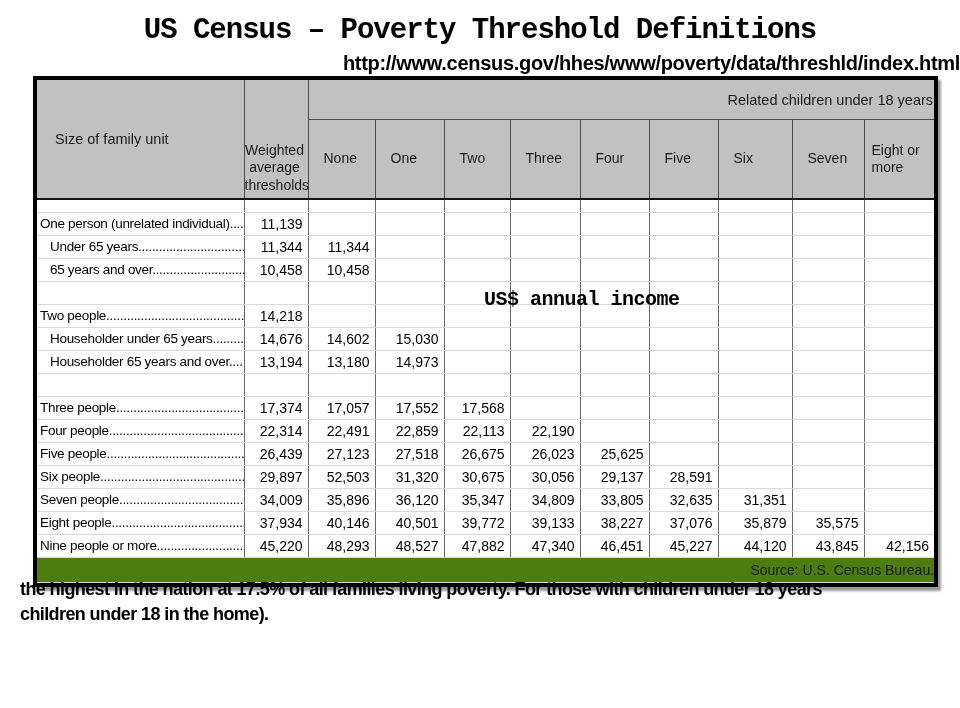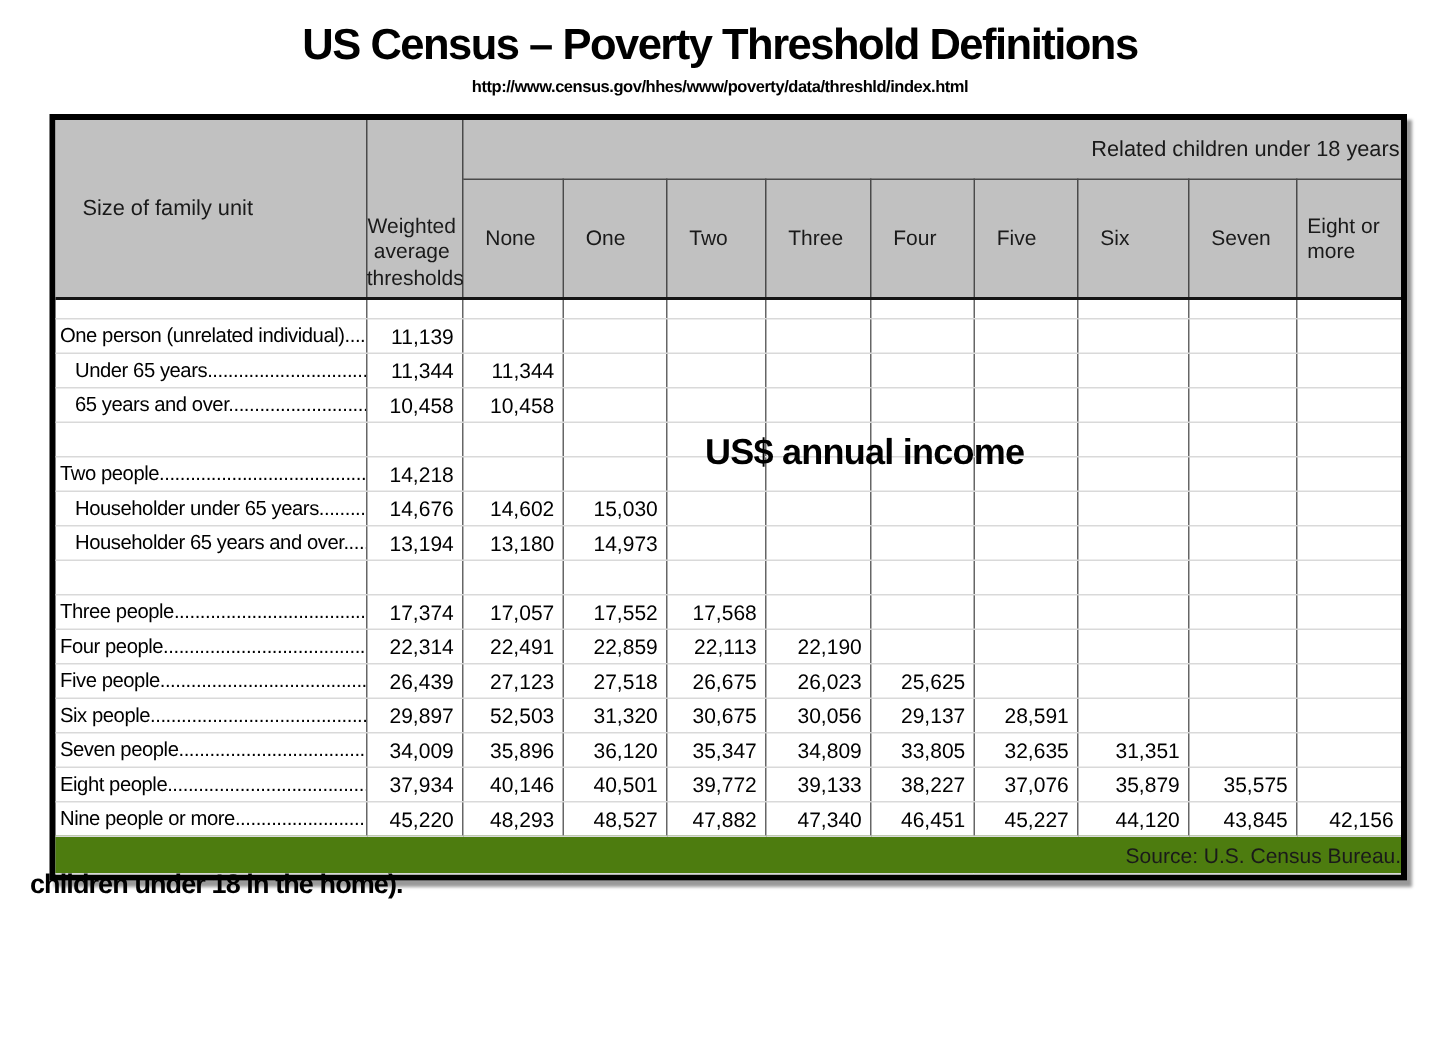--- a/index.html
+++ b/index.html
@@ -2,25 +2,25 @@
 <html><head>
 <meta charset="utf-8">
 <style>
   html,body{margin:0;padding:0;}
   body{
     width:960px;height:708px;background:#ffffff;position:relative;overflow:hidden;
     font-family:"Liberation Sans", sans-serif;color:#000;
   }
   .title{
     position:absolute;top:14px;left:0;width:960px;text-align:center;
-    font-size:29px;font-weight:bold;letter-spacing:-1px;
+    font-size:29px;font-weight:bold;letter-spacing:-1px;font-family:Liberation Mono, monospace;
   }
   .url{
-    position:absolute;top:52px;left:0;width:960px;text-align:center;
-    font-size:11px;font-weight:bold;letter-spacing:-0.3px;
+    position:absolute;top:52px;left:0;width:960px;text-align:right;
+    font-size:20px;font-weight:bold;letter-spacing:-0.3px;
   }
   .table-wrap{
     position:absolute;left:33px;top:76px;background:#ffffff;
     border:4px solid #000;box-shadow:3px 4px 2px rgba(0,0,0,0.40);
   }
   table{border-collapse:collapse;table-layout:fixed;width:897px;}
   thead{border-bottom:2px solid #151515;}
   th{background:#c1c1c1;font-weight:normal;font-size:14px;color:#1a1a1a;}
   .th-group{height:37px;text-align:right;vertical-align:middle;border-bottom:1px solid #4a4a4a;font-size:14.5px;}
   .th-family{border-right:1px solid #4a4a4a;text-align:left;padding-left:18px;vertical-align:middle;font-size:14.5px;}
@@ -35,22 +35,22 @@
   }
   tbody td:last-child{border-right:none;text-align:right;}
   td.lab{font-size:13.5px;letter-spacing:-0.3px;padding-left:3px;white-space:nowrap;overflow:hidden;}
   td.lab.ind{padding-left:13px;}
   td.num{font-size:14px;text-align:right;padding-right:5px;white-space:nowrap;overflow:hidden;}
   .source-row td{
     background:#4d7c0f;border-top:1px solid #2a2a2a;border-right:none;
     height:24px;font-size:14px;text-align:left;padding-left:5px;color:#1a1a1a;
   }
   .annotation{
-    position:absolute;left:470px;top:288px;z-index:3;
-    font-size:24px;font-weight:bold;letter-spacing:-0.5px;
+    position:absolute;left:484px;top:288px;z-index:3;
+    font-size:20px;font-weight:bold;letter-spacing:-0.5px;font-family:Liberation Mono, monospace;
   }
   .footnote{
     position:absolute;left:20px;top:577px;width:934px;
     font-weight:bold;font-size:18px;line-height:25px;letter-spacing:-0.6px;
   }
   .footnote div{white-space:nowrap;}
 </style>
 </head>
 <body>
 
@@ -304,14 +304,15 @@
       <tr class="source-row">
         <td colspan="11">Source:  U.S. Census Bureau.</td>
       </tr>
     </tbody>
   </table>
 </div>
 
 <div class="annotation">US$ annual income</div>
 
 <div class="footnote">
+  <div>the highest in the nation at 17.5% of all families living  poverty.  For those with children under 18 years</div>
   <div>children under 18 in the home).</div>
 </div>
 
 </body></html>

